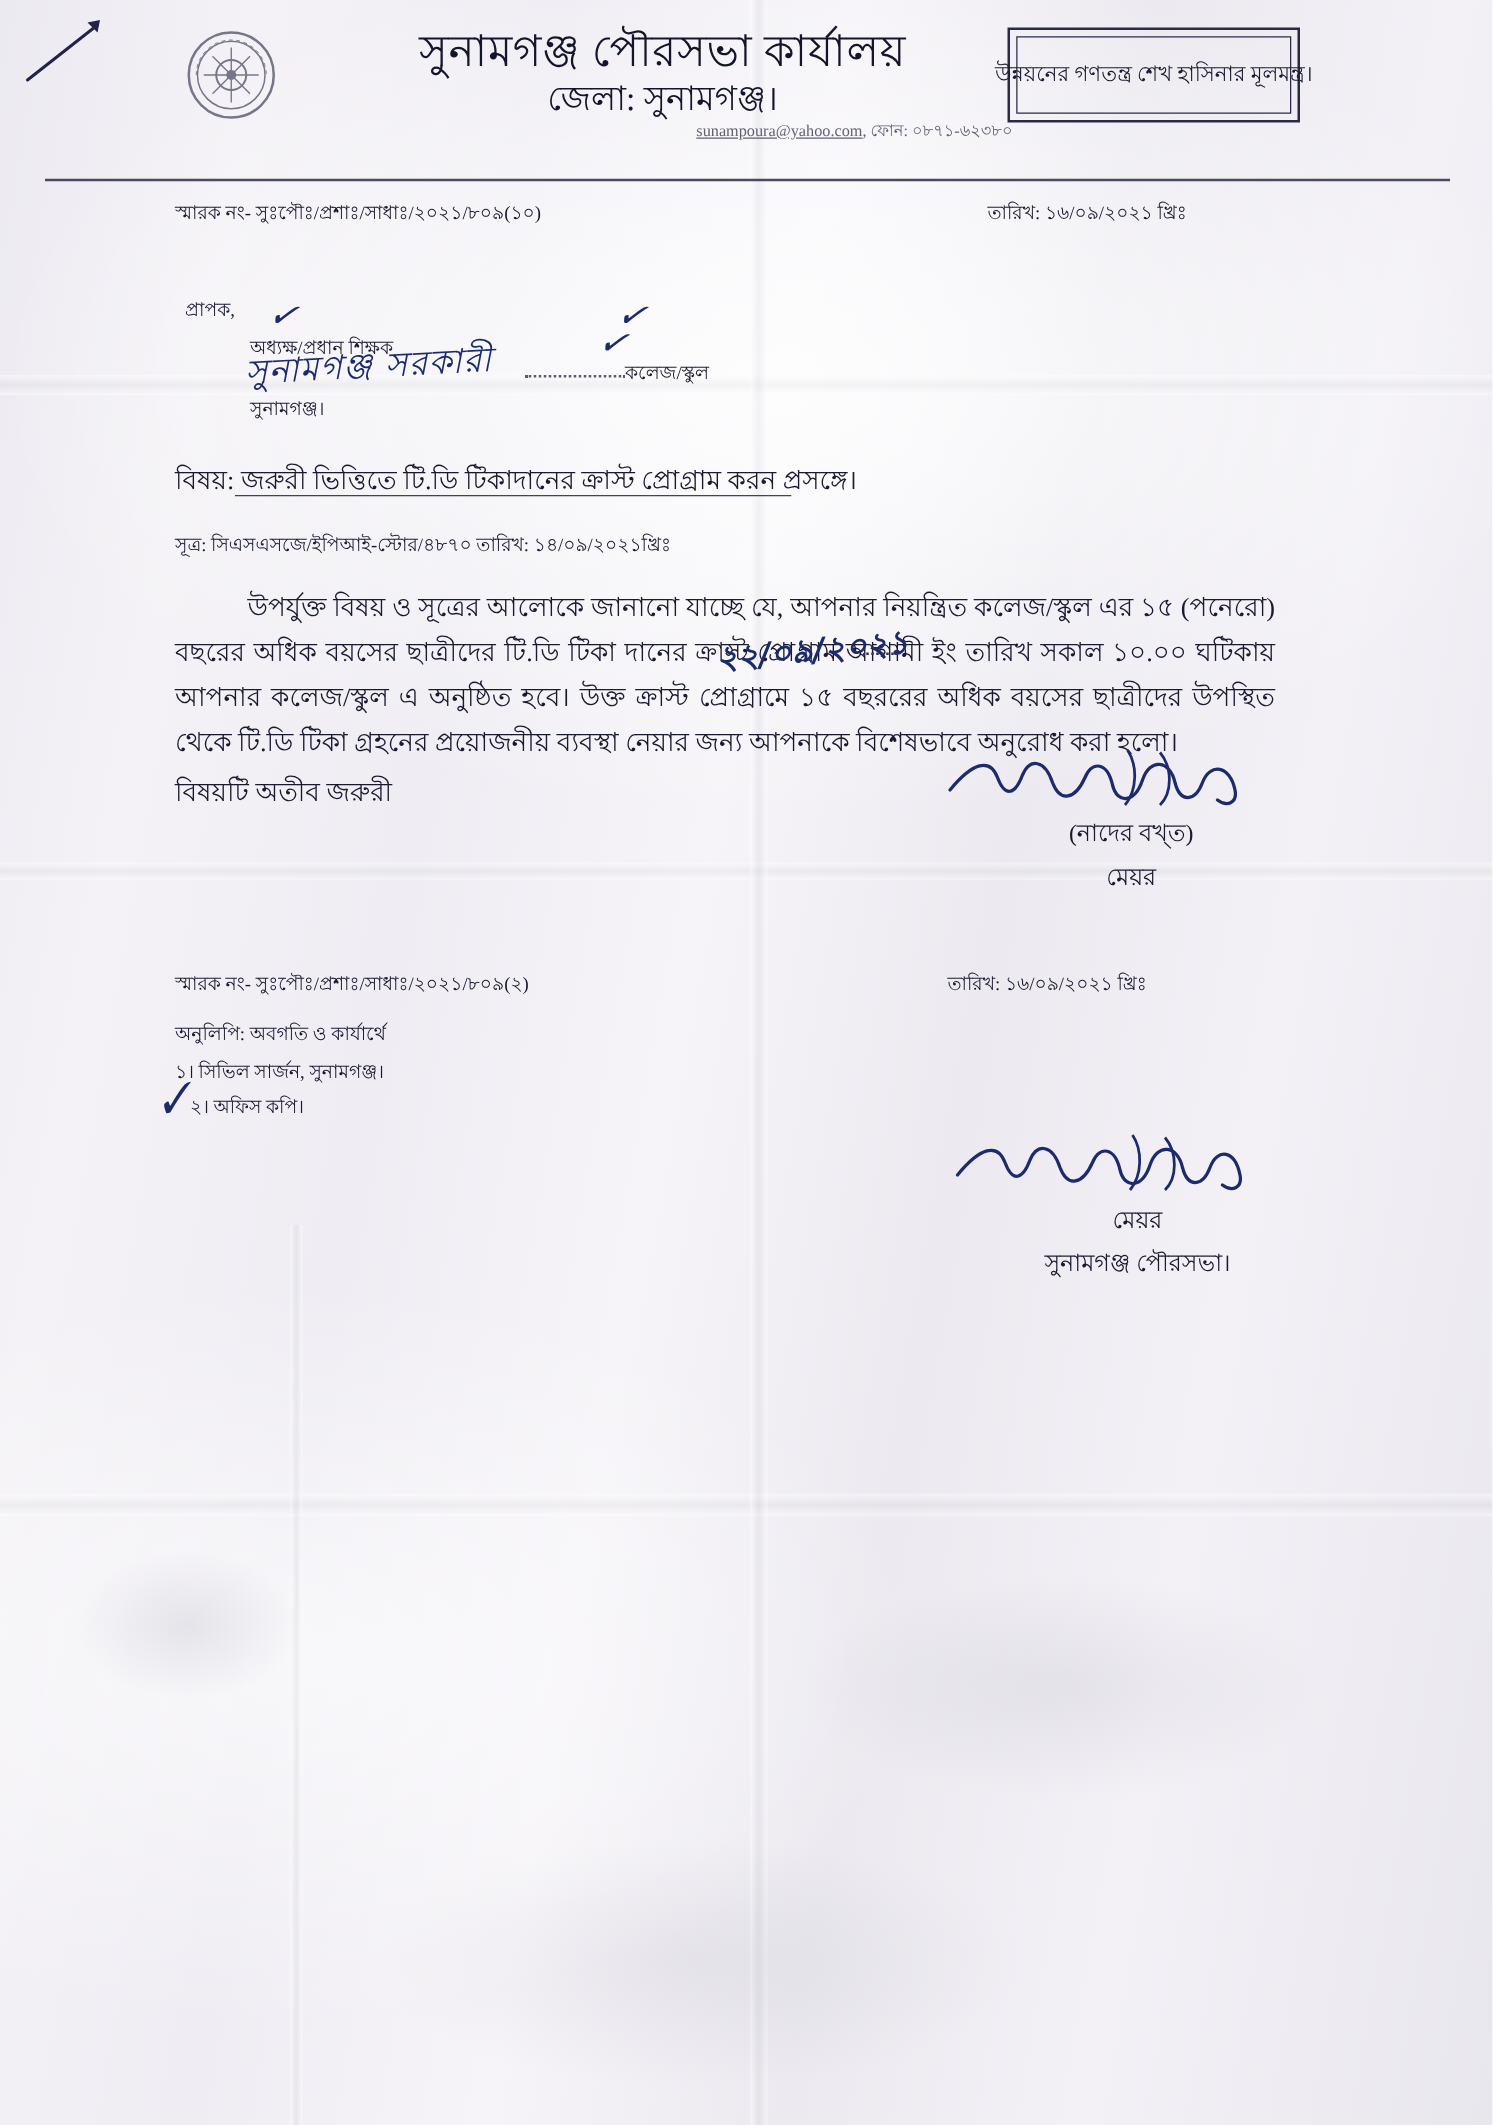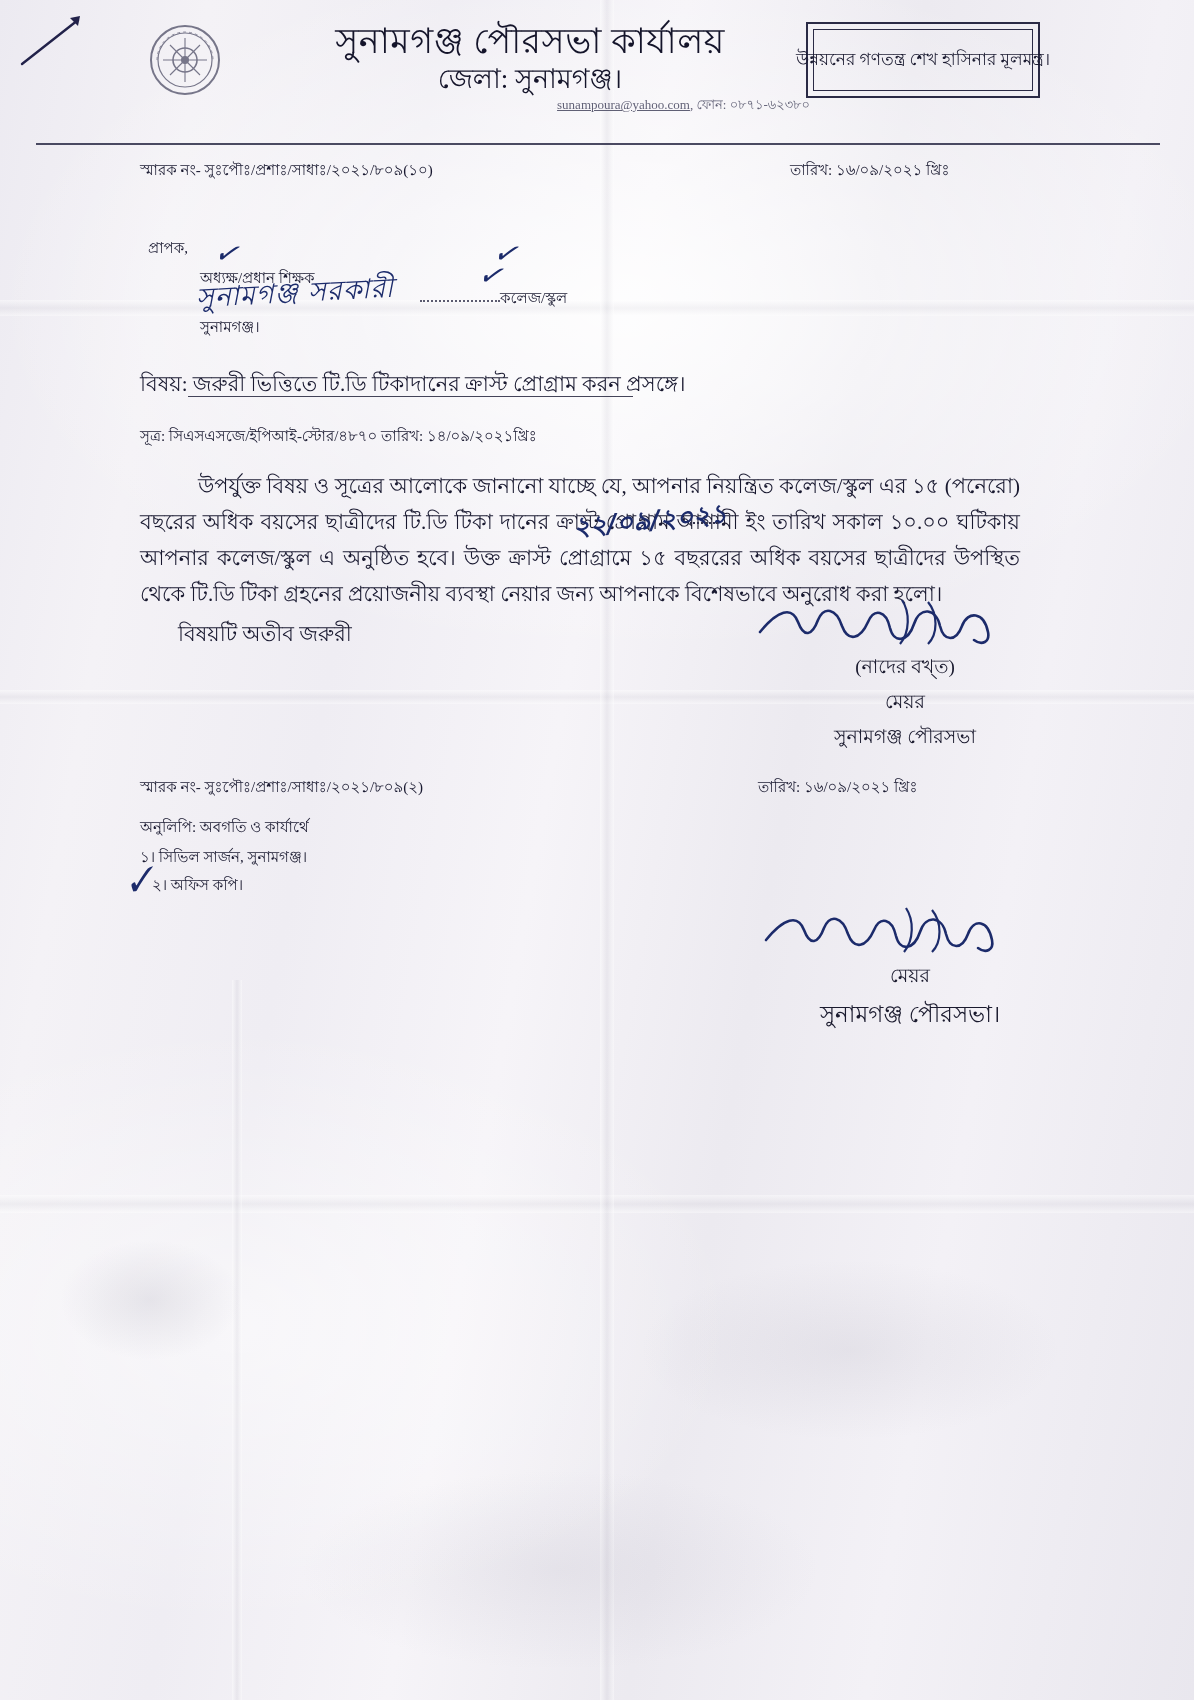--- a/index.html
+++ b/index.html
@@ -148,21 +148,21 @@
   #para {
     position: absolute;
     left: 140px; top: 468px;
     width: 880px;
     font-size: 21px;
     line-height: 36px;
     color: #191930;
     text-align: justify;
     text-indent: 58px;
   }
-  #urgent-note { left: 140px; top: 618px; font-size: 21px; margin-left: 38px; }
+  #urgent-note { left: 140px; top: 618px; font-size: 21px; }
 
   
   #sign-block-1 {
     position: absolute;
     left: 755px; top: 596px;
     width: 300px;
     text-align: center;
   }
   #sign-block-1 .name { font-size: 19px; margin-top: 56px; }
   #sign-block-1 .role { font-size: 19px; margin-top: 3px; }
@@ -176,21 +176,21 @@
   #copy-2    { left: 152px; top: 873px; }
 
   
   #sign-block-2 {
     position: absolute;
     left: 760px; top: 905px;
     width: 300px;
     text-align: center;
   }
   #sign-block-2 .role { font-size: 19px; margin-top: 56px; }
-  #sign-block-2 .org  { font-size: 23px; margin-top: 3px; }
+  #sign-block-2 .org  { font-size: 19px; margin-top: 3px; }
 
   
   .handwriting {
     position: absolute;
     font-family: "DejaVu Serif", serif;
     color: #1c2b6b;
     font-style: italic;
     pointer-events: none;
   }
   #hw-school {
@@ -303,21 +303,20 @@
              C96 50, 108 48, 116 30 C122 16, 134 18, 138 36
              C142 52, 156 50, 162 32 C168 14, 184 16, 188 34
              C192 50, 204 50, 210 34 C216 18, 232 20, 236 40
              C238 50, 230 54, 222 48" fill="none" stroke="#1c2b6b" stroke-width="2.6" stroke-linecap="round"></path>
     <path d="M150 8 C158 20, 158 40, 148 52" fill="none" stroke="#1c2b6b" stroke-width="2.2"></path>
     <path d="M176 10 C186 22, 186 42, 176 52" fill="none" stroke="#1c2b6b" stroke-width="2.2"></path>
   </svg>
   <div id="sign-block-1">
     <div class="name">(নাদের বখ্‌ত)</div>
     <div class="role">মেয়র</div>
-    <div class="org">সুনামগঞ্জ পৌরসভা</div>
   </div>
 
   <div class="line-text" id="memo-no-2">স্মারক নং- সুঃপৌঃ/প্রশাঃ/সাধাঃ/২০২১/৮০৯(২)</div>
   <div class="line-text" id="date-2">তারিখ: ১৬/০৯/২০২১ খ্রিঃ</div>
   <div class="line-text" id="copy-to">অনুলিপি: অবগতি ও কার্যার্থে</div>
   <div class="line-text" id="copy-1">১। সিভিল সার্জন, সুনামগঞ্জ।</div>
   <div class="line-text" id="copy-2">২। অফিস কপি।</div>
   <div class="handwriting" id="hw-tick-4">✓</div>
 
   <svg id="sig-2" class="sig" width="250" height="58" viewBox="0 0 250 58">

